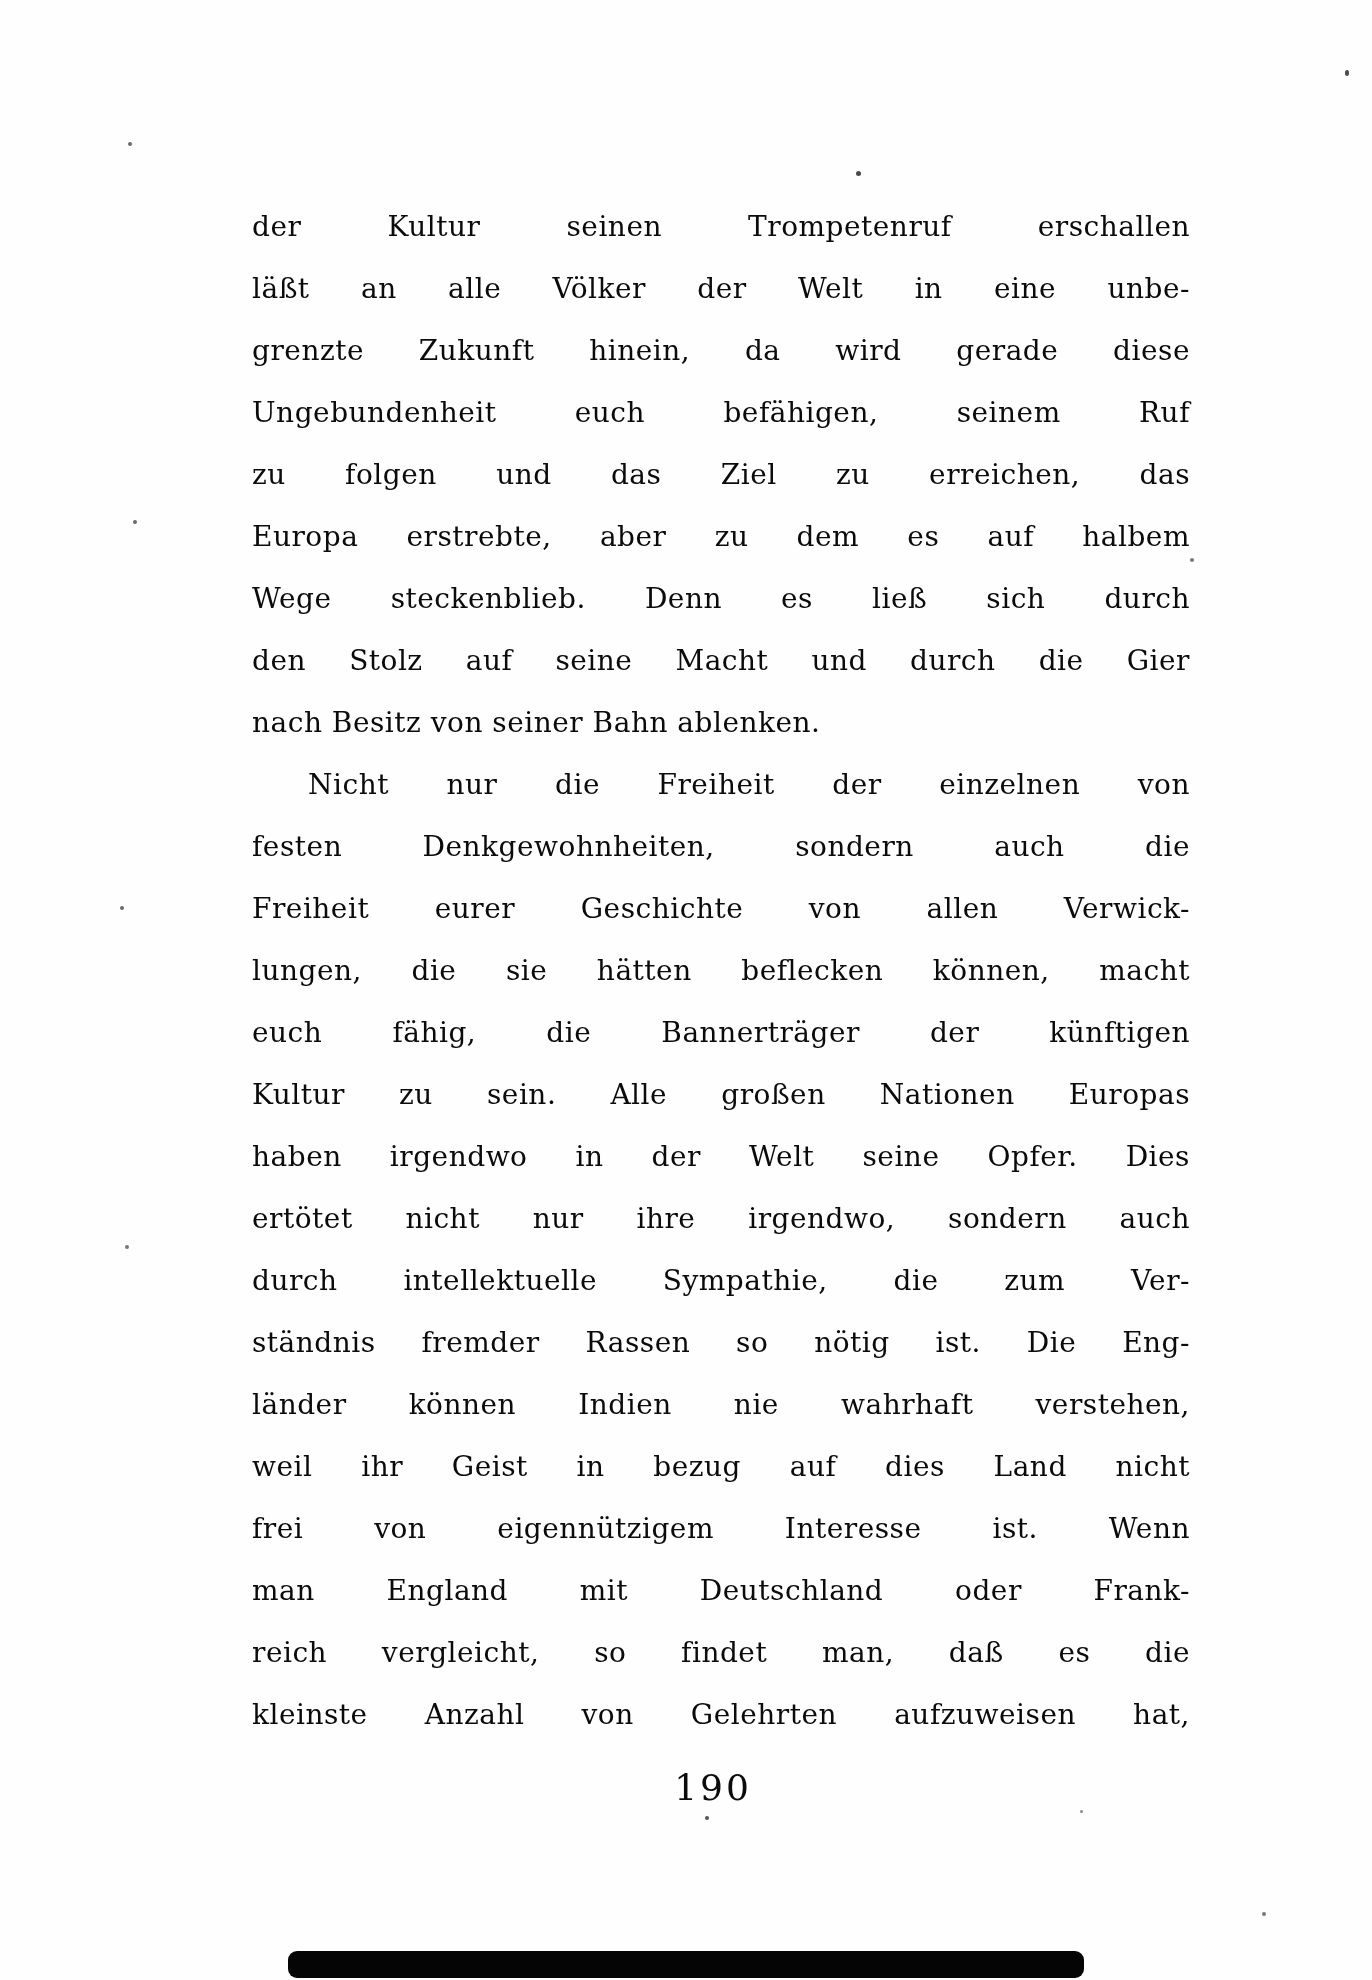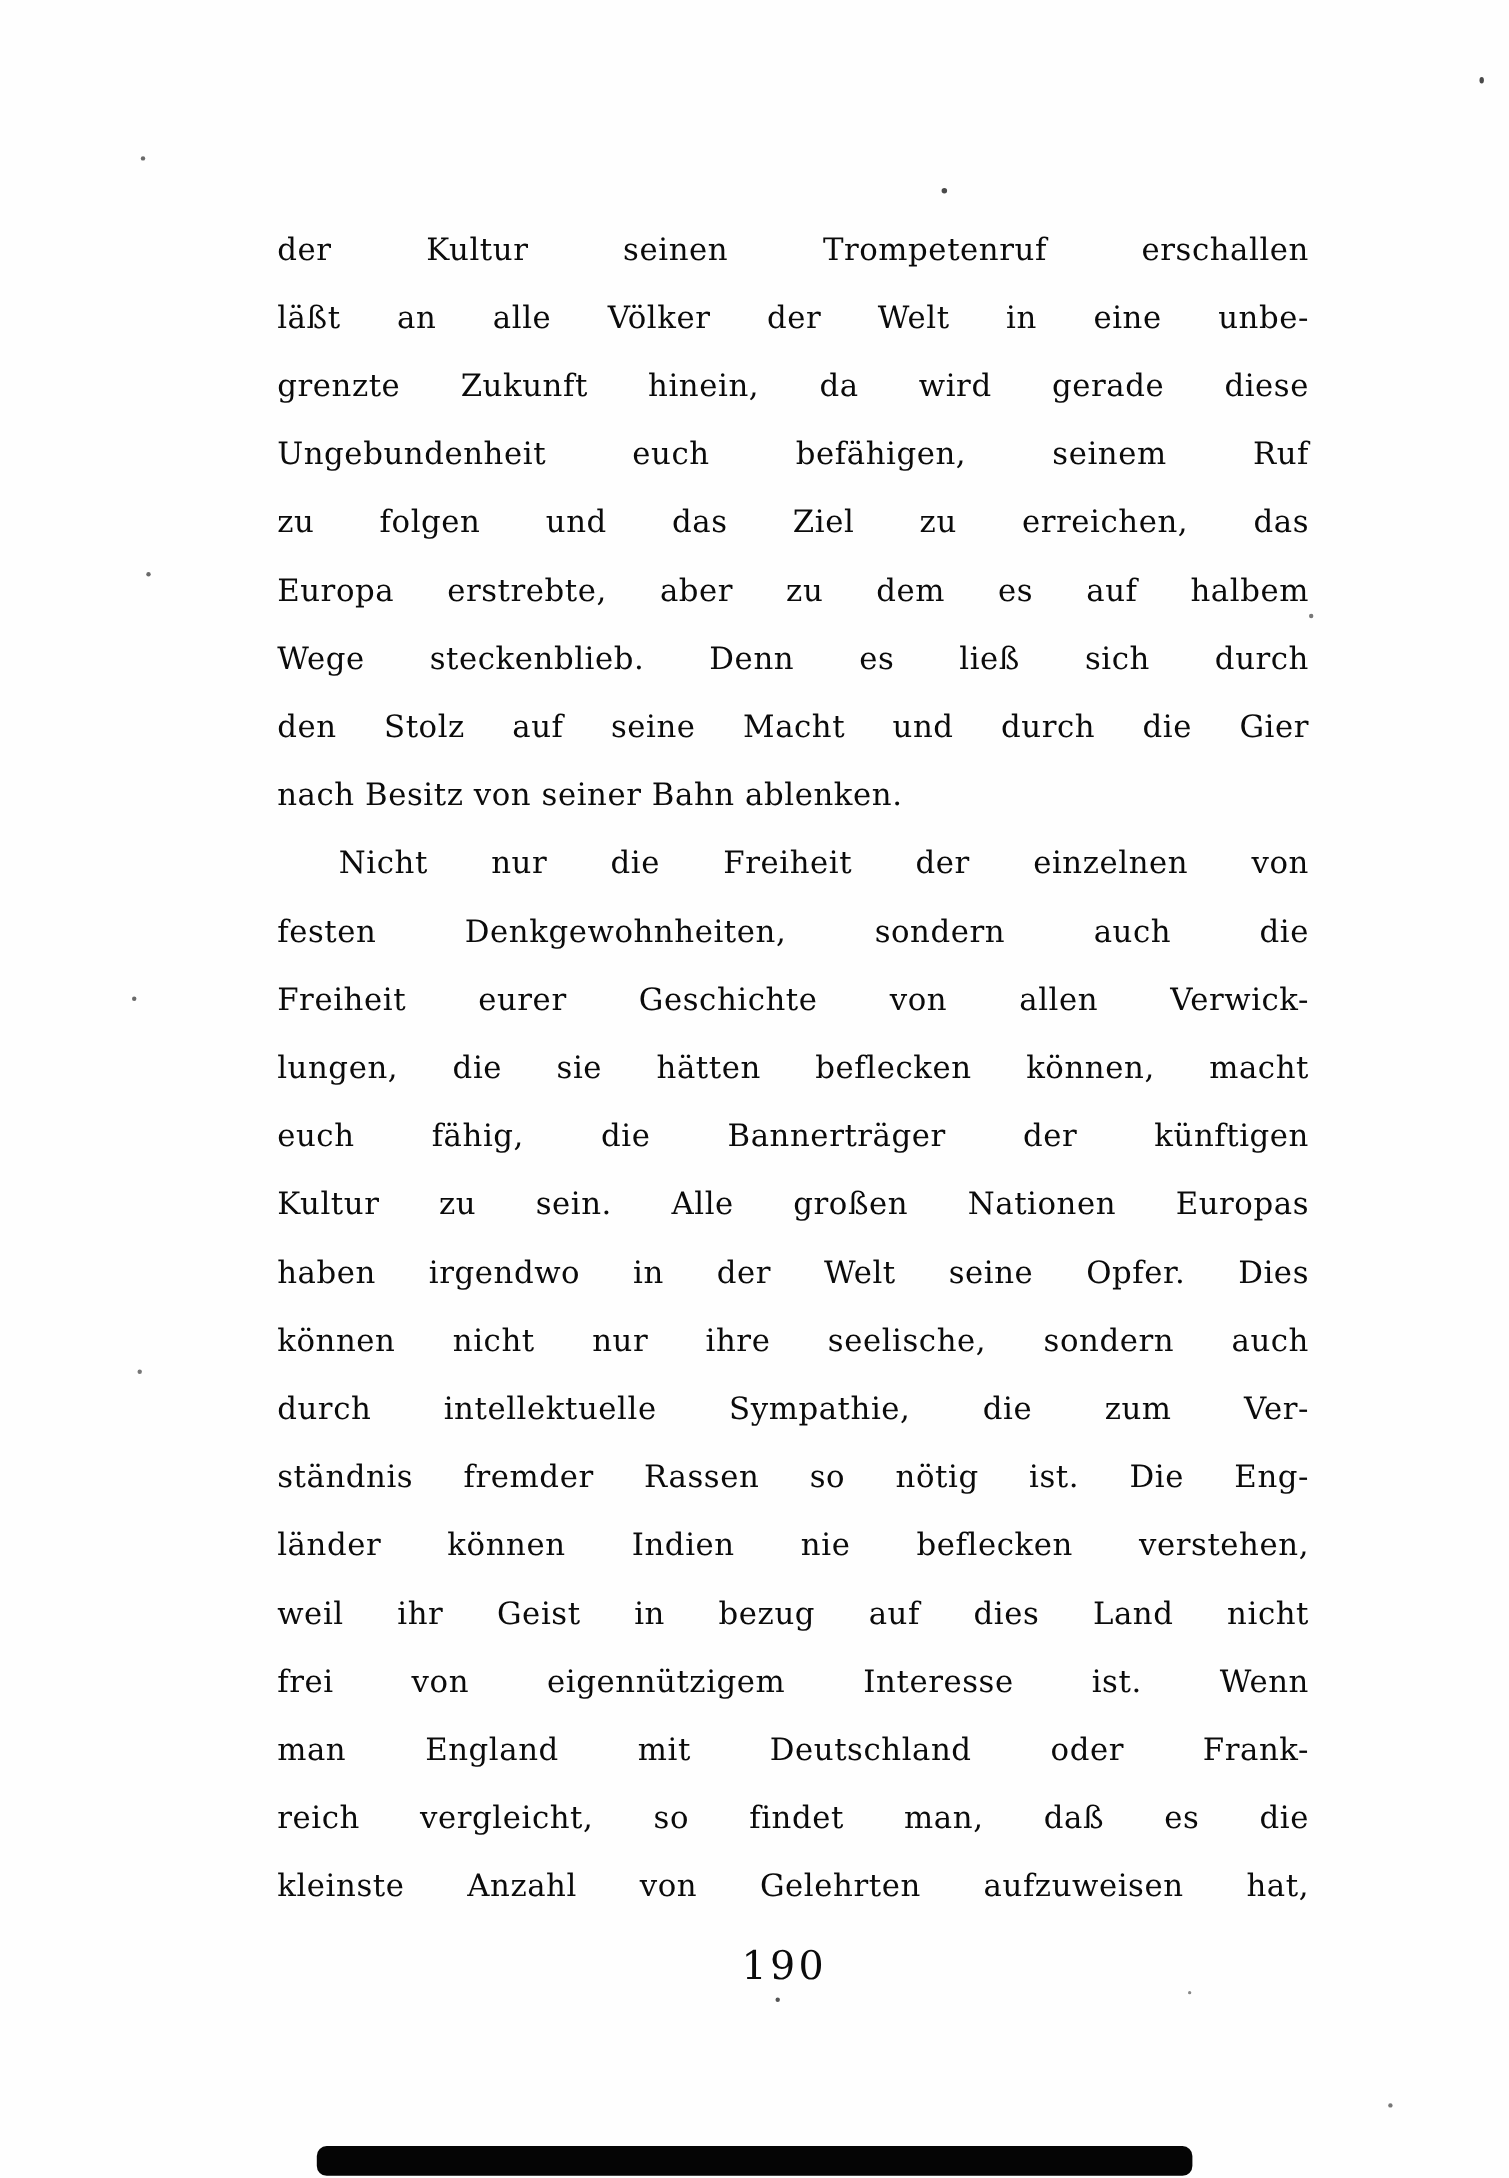--- a/index.html
+++ b/index.html
@@ -90,24 +90,24 @@
       <div class="line">Wege steckenblieb. Denn es ließ sich durch</div>
       <div class="line">den Stolz auf seine Macht und durch die Gier</div>
       <div class="line para-end">nach Besitz von seiner Bahn ablenken.</div>
       <div class="line indented">Nicht nur die Freiheit der einzelnen von</div>
       <div class="line">festen Denkgewohnheiten, sondern auch die</div>
       <div class="line">Freiheit eurer Geschichte von allen Verwick-</div>
       <div class="line">lungen, die sie hätten beflecken können, macht</div>
       <div class="line">euch fähig, die Bannerträger der künftigen</div>
       <div class="line">Kultur zu sein. Alle großen Nationen Europas</div>
       <div class="line">haben irgendwo in der Welt seine Opfer. Dies</div>
-      <div class="line">können nicht nur ihre seelische, sondern auch</div>
+      <div class="line">ertötet nicht nur ihre irgendwo, sondern auch</div>
       <div class="line">durch intellektuelle Sympathie, die zum Ver-</div>
       <div class="line">ständnis fremder Rassen so nötig ist. Die Eng-</div>
-      <div class="line">länder können Indien nie beflecken verstehen,</div>
+      <div class="line">länder können Indien nie wahrhaft verstehen,</div>
       <div class="line">weil ihr Geist in bezug auf dies Land nicht</div>
       <div class="line">frei von eigennützigem Interesse ist. Wenn</div>
       <div class="line">man England mit Deutschland oder Frank-</div>
       <div class="line">reich vergleicht, so findet man, daß es die</div>
       <div class="line">kleinste Anzahl von Gelehrten aufzuweisen hat,</div>
     </div>
   <div class="pagenum">190</div>
   <span class="speck s1"></span>
   <span class="speck s2"></span>
   <span class="speck s3"></span>

